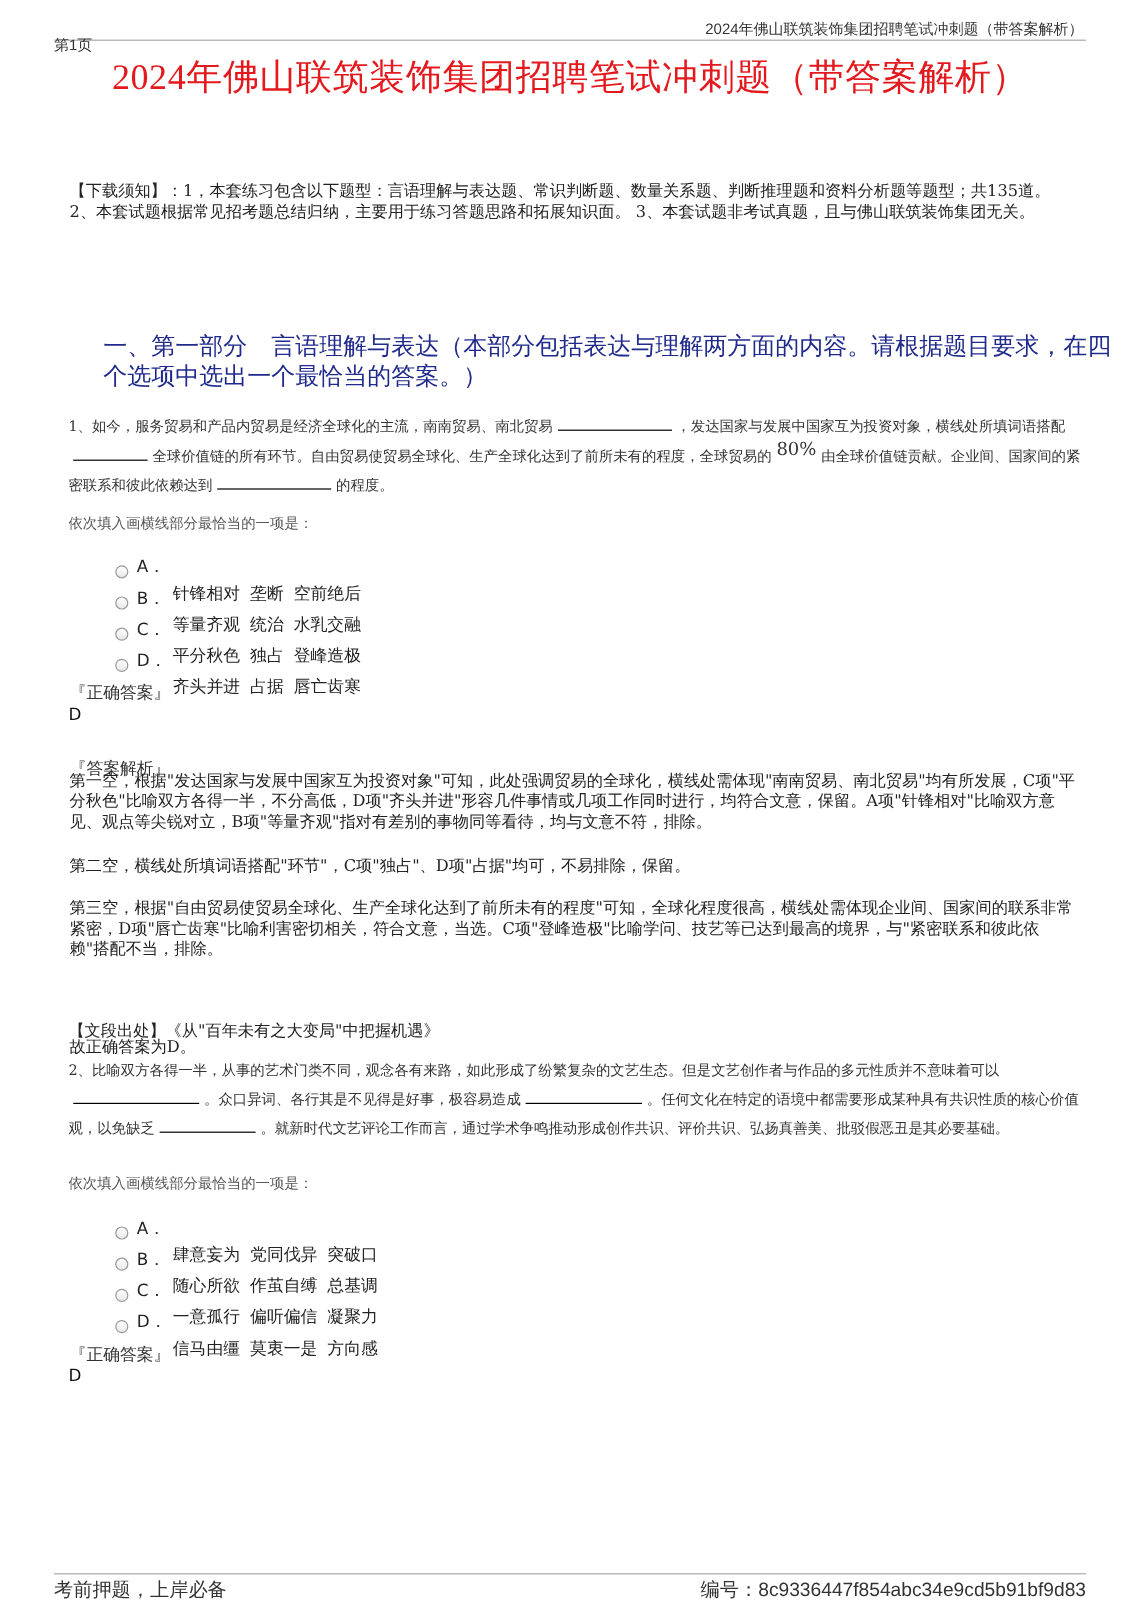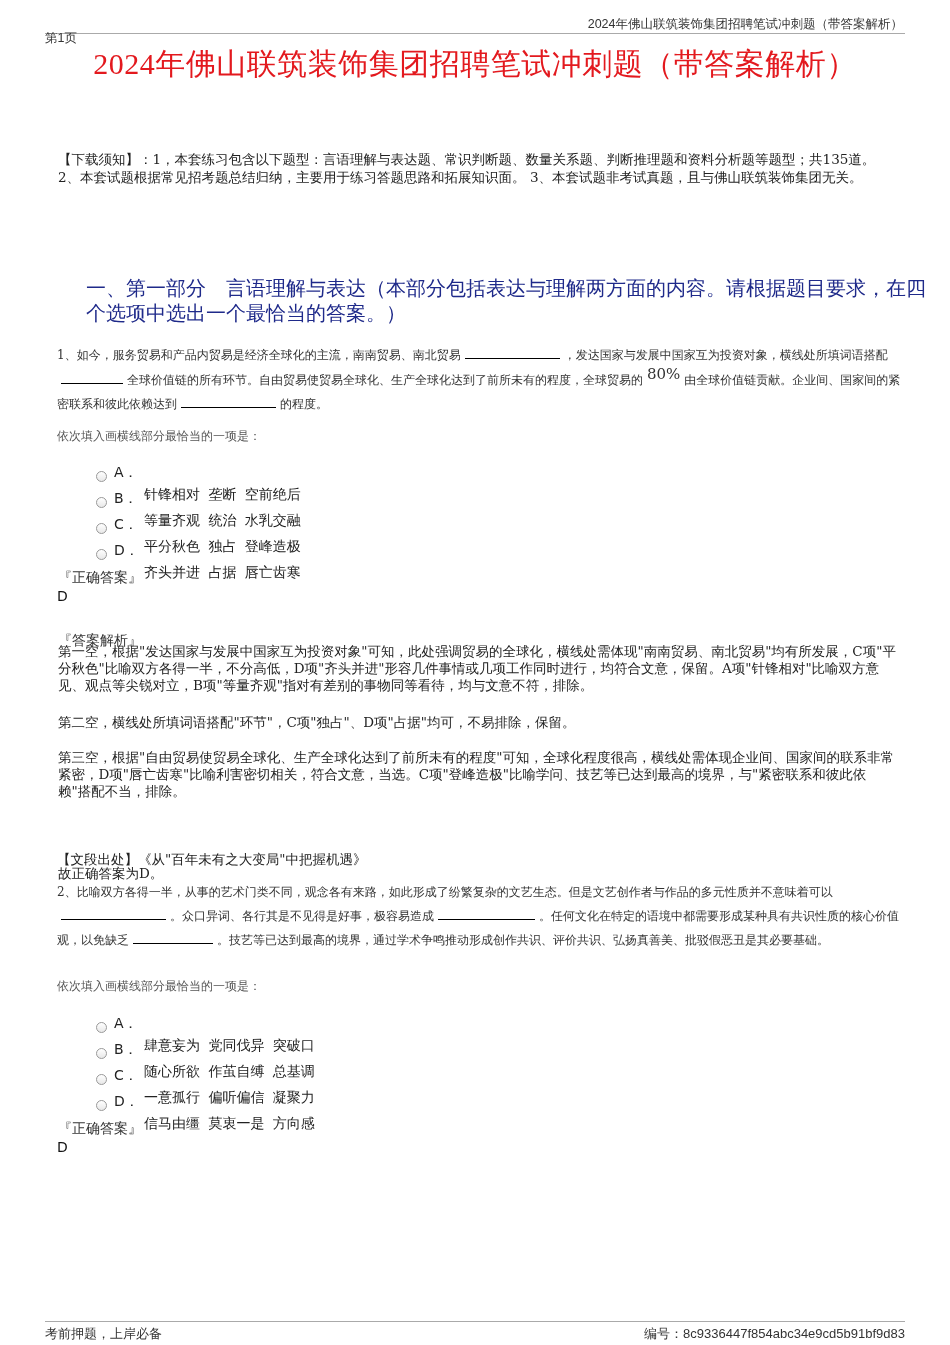--- a/index.html
+++ b/index.html
@@ -69,21 +69,21 @@
     }
 
     .analysis {
       position: absolute; left: 58px; width: 840px;
       font-family: "DejaVu Serif", serif; font-size: 13.5px; line-height: 17px; color: #222;
     }
 
     .footer {
       position: absolute; left: 45px; top: 1311px; width: 860px;
       border-top: 1px solid #aaa; padding-top: 3px;
-      font-family: "Liberation Sans", "DejaVu Sans", sans-serif; font-size: 13px; color: #333; margin-top: 10px;
+      font-family: "Liberation Sans", "DejaVu Sans", sans-serif; font-size: 16px; color: #333;
     }
     .footer .left { position: absolute; left: 0; top: 3px; }
     .footer .right { position: absolute; right: 0; top: 3px; }
   </style>
 </head>
 <body>
 
 <div class="header">
   <span class="left">第1页</span>
   <span class="right">2024年佛山联筑装饰集团招聘笔试冲刺题（带答案解析）</span>
@@ -128,21 +128,21 @@
 <div class="answer-letter" style="top:588px;">D</div>
 <div class="label-block" style="top:632px;">『答案解析』</div>
 
 <div class="analysis" style="top:643px;">第一空，根据"发达国家与发展中国家互为投资对象"可知，此处强调贸易的全球化，横线处需体现"南南贸易、南北贸易"均有所发展，C项"平分秋色"比喻双方各得一半，不分高低，D项"齐头并进"形容几件事情或几项工作同时进行，均符合文意，保留。A项"针锋相对"比喻双方意见、观点等尖锐对立，B项"等量齐观"指对有差别的事物同等看待，均与文意不符，排除。</div>
 <div class="analysis" style="top:714px;">第二空，横线处所填词语搭配"环节"，C项"独占"、D项"占据"均可，不易排除，保留。</div>
 <div class="analysis" style="top:749px;">第三空，根据"自由贸易使贸易全球化、生产全球化达到了前所未有的程度"可知，全球化程度很高，横线处需体现企业间、国家间的联系非常紧密，D项"唇亡齿寒"比喻利害密切相关，符合文意，当选。C项"登峰造极"比喻学问、技艺等已达到最高的境界，与"紧密联系和彼此依赖"搭配不当，排除。</div>
 <div class="analysis" style="top:817px;margin-top:48px;">故正确答案为D。</div>
 <div class="analysis" style="top:851px; left:57px;">【文段出处】《从"百年未有之大变局"中把握机遇》</div>
 
 <div class="qtext" style="top:880px;">
-  <span>2、</span><span>比喻双方各得一半，从事的艺术门类不同，观念各有来路，如此形成了纷繁复杂的文艺生态。但是文艺创作者与作品的多元性质并不意味着可以</span><span class="blank" style="width:105px;"></span><span>。众口异词、各行其是不见得是好事，极容易造成</span><span class="blank" style="width:97px;"></span><span>。任何文化在特定的语境中都需要形成某种具有共识性质的核心价值观，以免缺乏</span><span class="blank" style="width:80px;"></span><span>。技艺等已达到最高的境界，通过学术争鸣推动形成创作共识、评价共识、弘扬真善美、批驳假恶丑是其必要基础。</span>
+  <span>2、</span><span>比喻双方各得一半，从事的艺术门类不同，观念各有来路，如此形成了纷繁复杂的文艺生态。但是文艺创作者与作品的多元性质并不意味着可以</span><span class="blank" style="width:105px;"></span><span>。众口异词、各行其是不见得是好事，极容易造成</span><span class="blank" style="width:97px;"></span><span>。任何文化在特定的语境中都需要形成某种具有共识性质的核心价值观，以免缺乏</span><span class="blank" style="width:80px;"></span><span>。就新时代文艺评论工作而言，通过学术争鸣推动形成创作共识、评价共识、弘扬真善美、批驳假恶丑是其必要基础。</span>
 </div>
 
 <div class="prompt" style="top:978px;">依次填入画横线部分最恰当的一项是：</div>
 
 <div class="options" style="top:1011px;">
   <div class="option">
     <span class="radio"></span>
     <span class="opt-letter">A．</span>
     <span class="opt-text">肆意妄为 党同伐异 突破口</span>
   </div>

